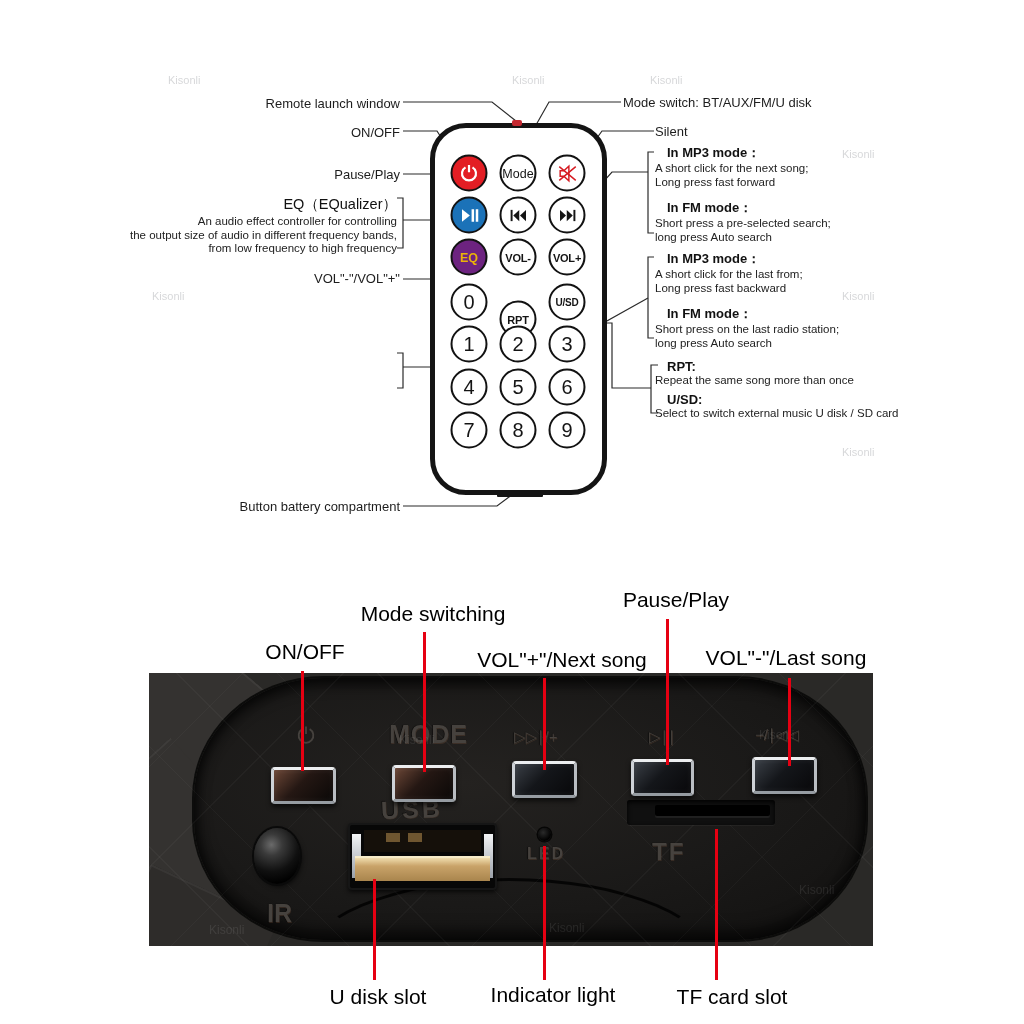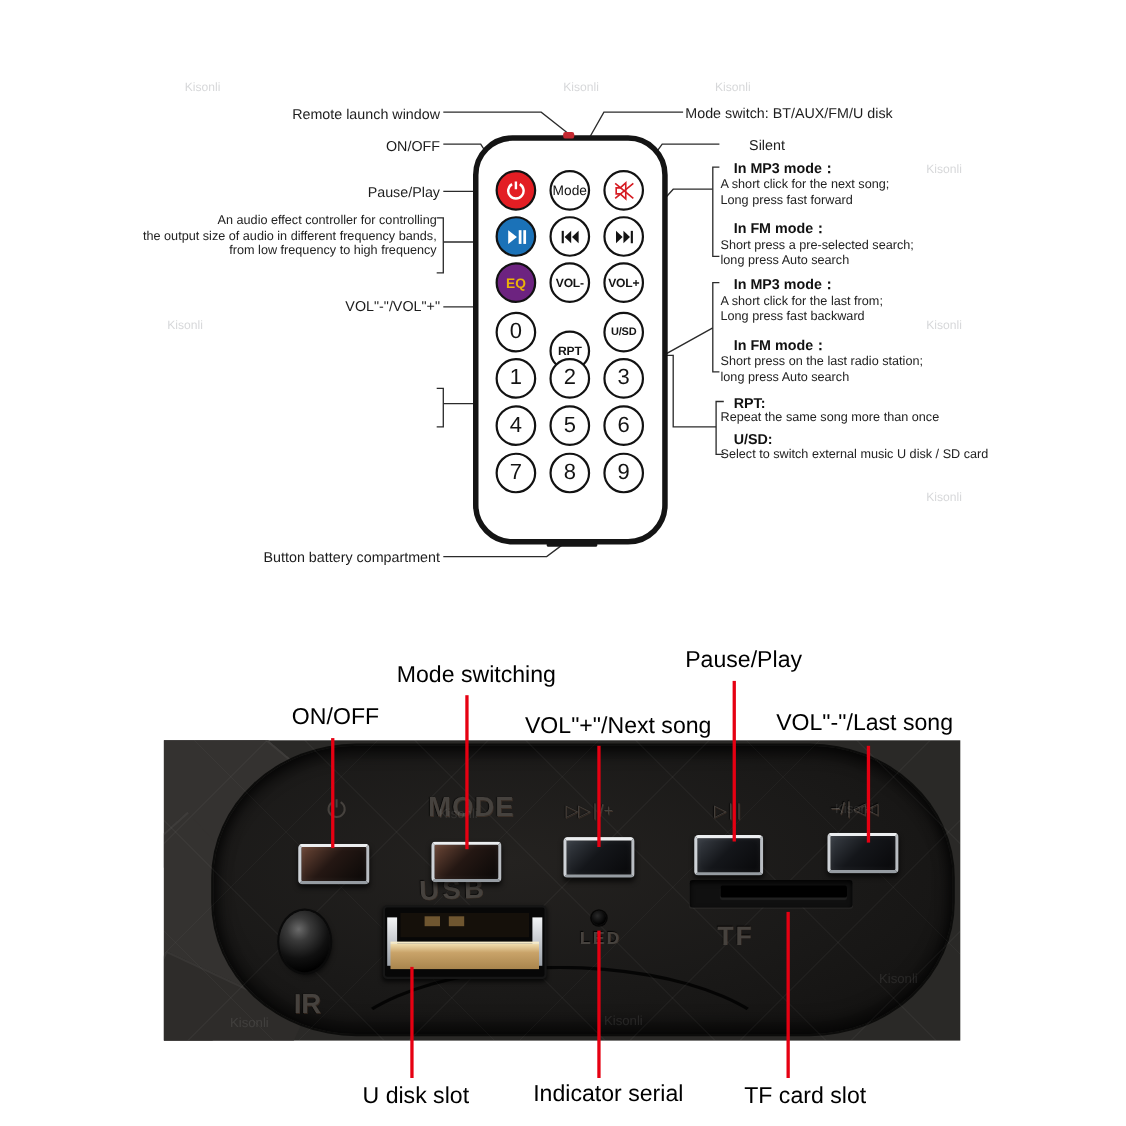--- a/index.html
+++ b/index.html
@@ -161,29 +161,30 @@
   <div class="key key-digit" style="left:518px;top:387px">5</div>
   <div class="key key-digit" style="left:567px;top:387px">6</div>
   <div class="key key-digit" style="left:469px;top:430px">7</div>
   <div class="key key-digit" style="left:518px;top:430px">8</div>
   <div class="key key-digit" style="left:567px;top:430px">9</div>
 
   <div class="lbl lbl-r" style="right:624px;top:96px">Remote launch window</div>
   <div class="lbl lbl-r" style="right:624px;top:125px">ON/OFF</div>
   <div class="lbl lbl-r" style="right:624px;top:167px">Pause/Play</div>
   <div class="lbl lbl-r" style="right:627px;top:195px">
+    <div class="blk-title">EQ（EQualizer）</div>
     <div class="blk-line">An audio effect controller for controlling</div>
     <div class="blk-line">the output size of audio in different frequency bands,</div>
     <div class="blk-line">from low frequency to high frequency</div>
   </div>
   <div class="lbl lbl-r" style="right:624px;top:271px">VOL"-"/VOL"+"</div>
   <div class="lbl lbl-r" style="right:624px;top:499px">Button battery compartment</div>
 
   <div class="lbl" style="left:623px;top:95px">Mode switch: BT/AUX/FM/U disk</div>
-  <div class="lbl" style="left:681px;top:124px">Silent</div>
+  <div class="lbl" style="left:655px;top:124px">Silent</div>
 
   <div class="lbl" style="left:655px;top:144px">
     <div class="blk-title-b">In MP3 mode：</div>
     <div class="blk-line">A short click for the next song;</div>
     <div class="blk-line">Long press fast forward</div>
     <div class="gap"></div>
     <div class="blk-title-b">In FM mode：</div>
     <div class="blk-line">Short press a pre-selected search;</div>
     <div class="blk-line">long press Auto search</div>
   </div>
@@ -263,16 +264,16 @@
   <div class="redline" style="left:301px;top:671px;height:100px"></div>
   <div class="redline" style="left:423px;top:632px;height:140px"></div>
   <div class="redline" style="left:543px;top:678px;height:92px"></div>
   <div class="redline" style="left:666px;top:619px;height:146px"></div>
   <div class="redline" style="left:788px;top:678px;height:88px"></div>
   <div class="redline" style="left:373px;top:879px;height:101px"></div>
   <div class="redline" style="left:543px;top:846px;height:134px"></div>
   <div class="redline" style="left:715px;top:829px;height:151px"></div>
 
   <div class="plabel" style="left:378px;top:985px">U disk slot</div>
-  <div class="plabel" style="left:553px;top:983px">Indicator serial</div>
+  <div class="plabel" style="left:553px;top:983px">Indicator light</div>
   <div class="plabel" style="left:732px;top:985px">TF card slot</div>
 
 </div>
 
 </body></html>

